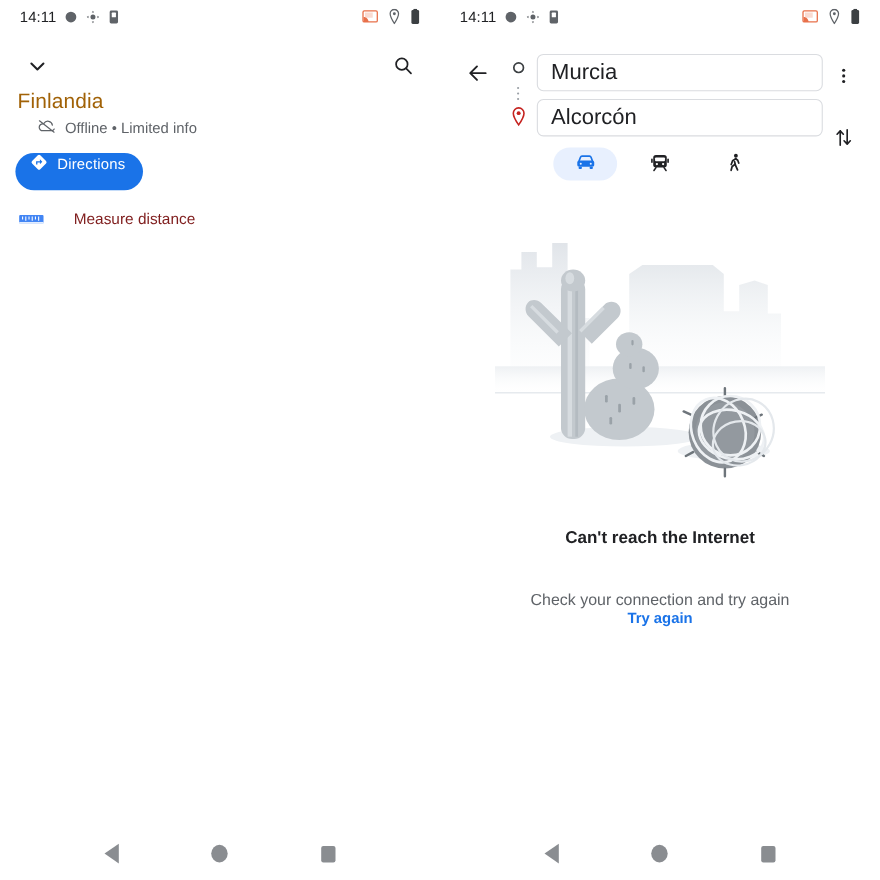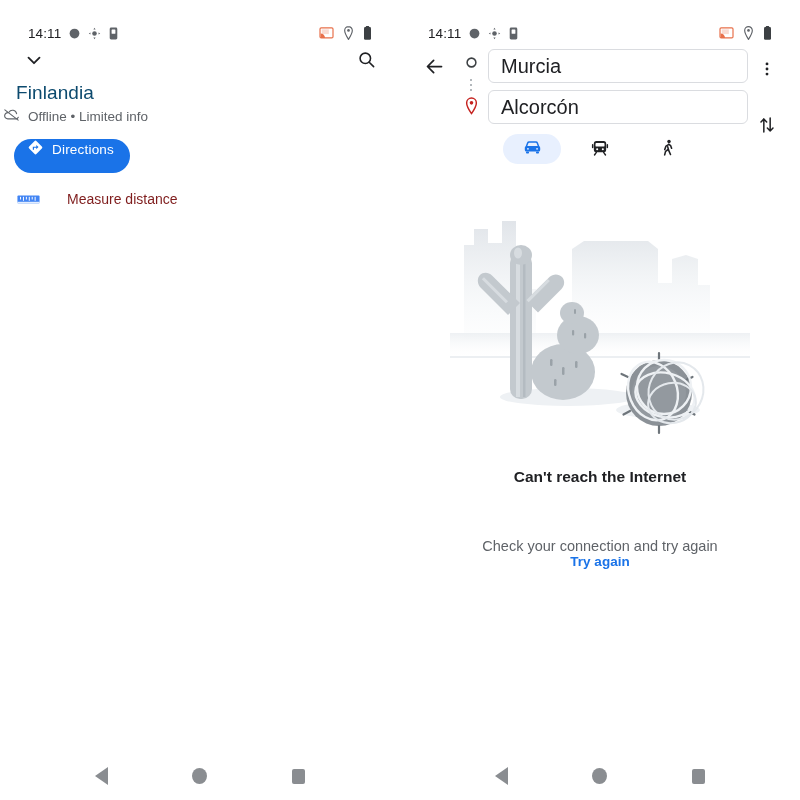--- a/index.html
+++ b/index.html
@@ -20,24 +20,23 @@
     width: 400px; height: 800px;
     background: #ffffff;
     overflow: hidden;
   }
 
   
   .statusbar {
     position: absolute; top: 0; left: 0;
     width: 100%; height: 30px;
     display: flex; align-items: center;
-    padding: 0 28px;
+    padding: 0 18px;
     font-size: 13.5px;
     color: #3c4043;
-    margin-top: 18px;
   }
   .status-left { display: flex; align-items: center; gap: 7px; }
   .status-time { font-size: 13.5px; color: #202124; letter-spacing: .1px; }
   .status-right { margin-left: auto; display: flex; align-items: center; gap: 9px; }
   .si { display: inline-flex; align-items: center; justify-content: center; }
 
   
   .lp-topbar {
     position: absolute; top: 40px; left: 0;
     width: 100%; height: 42px;
@@ -50,25 +49,25 @@
     border-radius: 50%;
     background: transparent;
     border: none;
     cursor: pointer;
   }
   .lp-search { margin-left: auto; }
 
   .place-title {
     position: absolute; top: 82px; left: 16px;
     font-size: 19px;
-    color: #0c4a6e;
+    color: #a16207;
     letter-spacing: .1px;
   }
   .place-sub {
-    position: absolute; top: 108px; left: 3px;
+    position: absolute; top: 108px; left: 34px;
     display: flex; align-items: center; gap: 8px;
     font-size: 13.5px;
     color: #5f6368;
   }
   .directions-btn {
     position: absolute; top: 139px; left: 14px;
     height: 34px;
     display: inline-flex; align-items: center; gap: 8px;
     padding: 0 16px 14px 13px;
     background: #1a73e8;
@@ -148,21 +147,21 @@
 
   
   .illustration {
     position: absolute; top: 215px; left: 50%;
     transform: translateX(-50%);
     width: 300px; height: 240px;
   }
 
   
   .err-title {
-    position: absolute; top: 468px; left: 0; width: 100%;
+    position: absolute; top: 481px; left: 0; width: 100%;
     text-align: center;
     font-size: 15.5px; font-weight: bold;
     color: #202124;
   }
   .err-sub {
     position: absolute; top: 519px; left: 0; width: 100%;
     text-align: center;
     font-size: 14.5px;
     color: #5f6368;
     margin-top: 19px;

